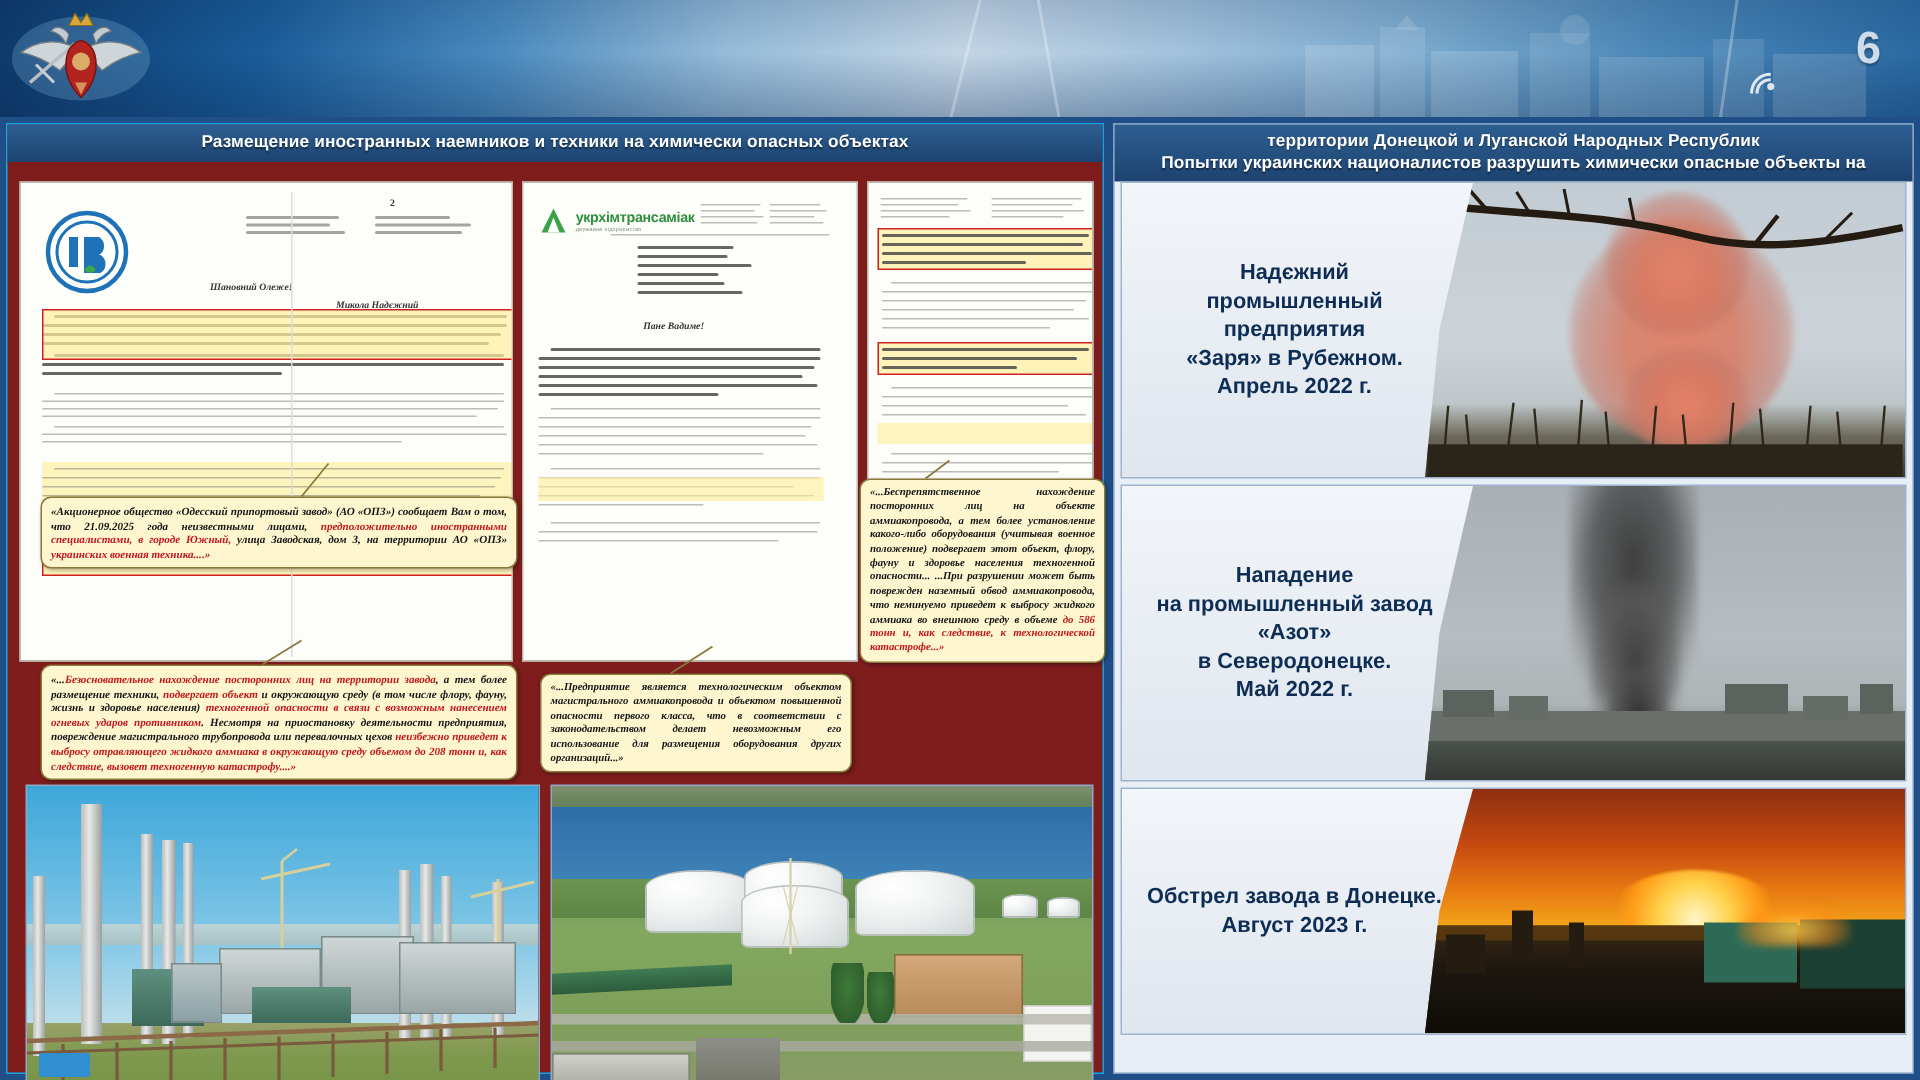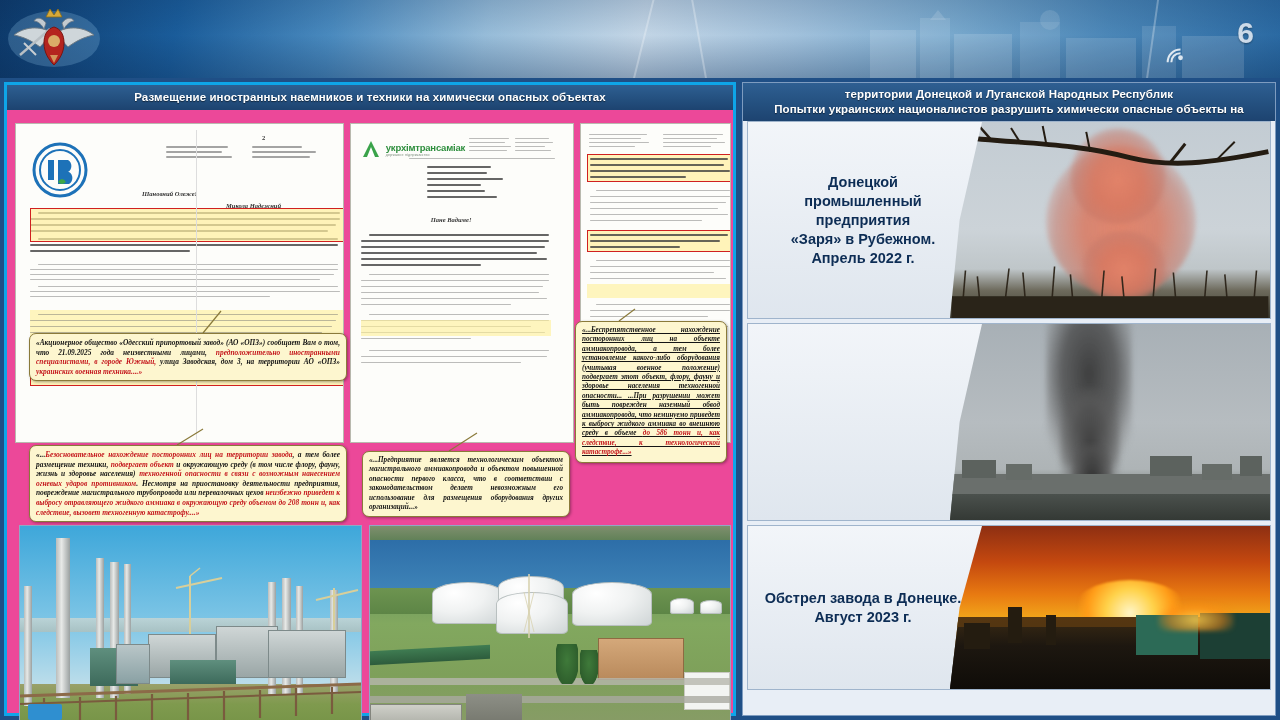--- a/index.html
+++ b/index.html
@@ -61,22 +61,22 @@
     opacity: .92;
     display: flex; align-items: center; gap: 16px;
     text-shadow: 0 1px 3px rgba(0,0,0,.45);
     flex-direction: column;
   }
   .ria-mark { width: 22px; height: 22px; }
 
   
   .panel-left {
     position: absolute; left: 4px; top: 82px; width: 732px; height: 634px;
-    background: #ec4899;
-    border: 3px solid #0ea5e9;
+    background: #7f1d1d;
+    border: 1px solid #0ea5e9;
   }
   .panel-right {
     position: absolute; left: 742px; top: 82px; width: 534px; height: 634px;
     background: #e8eef6;
     border: 1px solid #7e9cc0;
   }
   .panel-title {
     background: linear-gradient(180deg,#2e5f92 0%, #24507f 55%, #1d4370 100%);
     color: #fff;
     text-align: center;
@@ -150,21 +150,21 @@
     color: #141414;
     text-align: justify;
     box-shadow: 1px 1px 3px rgba(0,0,0,.35);
     z-index: 6;
     overflow: hidden;
   }
   .callout .red { color: #c4161c; }
   .c1 { left: 22px;  top: 248px; width: 318px; font-size: 7.4px; line-height: 9.6px; }
   .c2 { left: 22px;  top: 360px; width: 318px; font-size: 7.4px; line-height: 9.6px; }
   .c3 { left: 355px; top: 366px; width: 208px; font-size: 7.2px; line-height: 9.4px; }
-  .c4 { left: 568px; top: 236px; width: 152px; font-size: 7.2px; line-height: 9.4px; text-decoration: underline; }
+  .c4 { left: 568px; top: 236px; width: 164px; font-size: 7.2px; line-height: 9.4px; }
 
   .pointer { position: absolute; z-index: 5; }
 
   
   .photo {
     position: absolute;
     overflow: hidden;
     border: 1px solid #8fa8c4;
   }
   .ph-opz  { left: 12px;  top: 440px; width: 343px; height: 218px; }
@@ -612,21 +612,21 @@
             <path d="M228 198 L224 152"></path>
               <path d="M254 198 L258 150"></path>
               <path d="M280 198 L276 154"></path>
             <path d="M304 198 L308 150"></path>
           </g>
           <rect x="0" y="176" width="320" height="22" fill="#2a2419"></rect>
         </svg>
       </div>
       <div class="card-txt">
         <div>
-          <div>Донецкой</div>
+          <div>Надєжний</div>
           <div>промышленный</div>
           <div>предприятия</div>
           <div>«Заря» в Рубежном.</div>
           <div>Апрель 2022 г.</div>
         </div>
       </div>
     </div>
 
     <div class="card card2">
       <div class="card-img">
@@ -637,20 +637,29 @@
         <div style="position:absolute; left:122px; top:120px; width:40px; height:62px; background:radial-gradient(ellipse at 50% 55%, rgba(45,45,45,.95) 0%, rgba(80,80,80,.6) 60%, rgba(140,140,140,0) 85%); filter: blur(2px);"></div>
 
         <div style="position:absolute; left:0; right:0; bottom:24px; height:22px; background:#6a6f6c;"></div>
         <div style="position:absolute; left:0; right:0; bottom:0; height:26px; background:linear-gradient(180deg,#4b514d,#343935);"></div>
         <div style="position:absolute; left:12px;  bottom:42px; width:34px; height:18px; background:#5c625e;"></div>
         <div style="position:absolute; left:56px;  bottom:40px; width:26px; height:16px; background:#666c68;"></div>
         <div style="position:absolute; left:200px; bottom:44px; width:42px; height:20px; background:#5c625e;"></div>
         <div style="position:absolute; left:252px; bottom:40px; width:30px; height:16px; background:#666c68;"></div>
         <div style="position:absolute; left:290px; bottom:44px; width:22px; height:20px; background:#5c625e;"></div>
       </div>
+      <div class="card-txt">
+        <div>
+          <div>Нападение</div>
+          <div>на промышленный завод</div>
+          <div>«Азот»</div>
+          <div>в Северодонецке.</div>
+          <div>Май 2022 г.</div>
+        </div>
+      </div>
     </div>
 
     <div class="card card3">
       <div class="card-img">
         <div class="sunset"></div>
         <div class="sun" style="left:120px; top:54px; width:120px; height:66px;"></div>
 
         <div style="position:absolute; left:0; right:0; bottom:0; height:72px; background:linear-gradient(180deg,#3a2a14 0%, #1d1710 40%, #0f0c08 100%);"></div>
         <div style="position:absolute; left:0; right:0; bottom:62px; height:10px; background:#5a3a12; opacity:.85;"></div>
 

